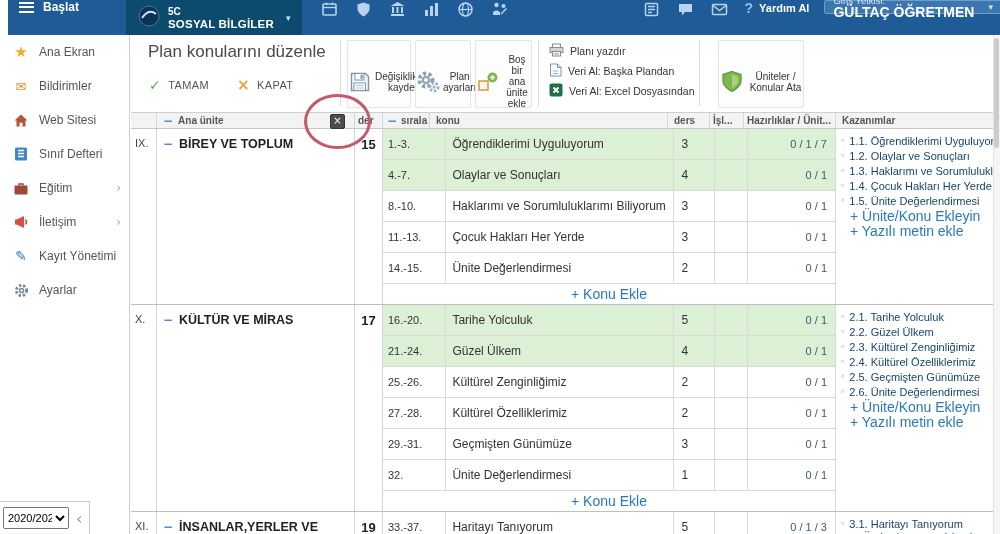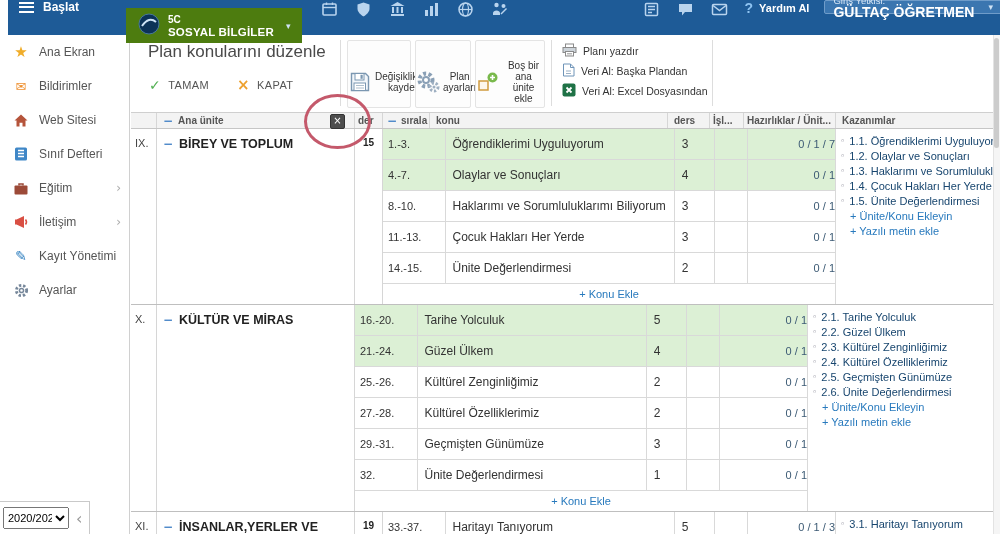--- a/index.html
+++ b/index.html
@@ -4,21 +4,21 @@
 <style>
   * { box-sizing: border-box; margin: 0; padding: 0; }
   html,body { width:1000px; height:534px; overflow:hidden; font-family:"Liberation Sans", sans-serif; background:#fff; cursor:default; }
   .glyph { font-family:"DejaVu Sans", sans-serif; }
 
   
   .topbar { position:absolute; top:0; left:8px; width:1000px; height:35px; background:#1e5b97; display:flex; align-items:flex-start; color:#fff; z-index:20; }
   .tb-start { width:118px; display:flex; align-items:center; gap:9px; padding-left:11px; cursor:pointer; }
   .hamb { width:15px; height:11px; background:linear-gradient(#fff 0 2px, transparent 2px 4.5px, #fff 4.5px 6.5px, transparent 6.5px 9px, #fff 9px 11px); }
   .tb-start-label { font-size:12px; font-weight:bold; }
-  .tb-class { height:35px; background:#4d7c0f; display:flex; align-items:center; gap:8px; padding:0 12px; cursor:pointer;margin-top:8px; }
+  .tb-class { height:35px; background:#0c4a6e; display:flex; align-items:center; gap:8px; padding:0 12px; cursor:pointer; }
   .tb-class-text { display:flex; flex-direction:column; line-height:12px; }
   .tb-code { font-size:10px; font-weight:bold; }
   .tb-subj { font-size:11.5px; font-weight:bold; letter-spacing:.2px; }
   .caret { font-size:9px; color:#cfe3f5; margin-left:4px; }
   .tb-icons { display:flex; gap:16px; margin-left:18px; }
   .tbi { width:18px; height:18px; display:flex; align-items:center; justify-content:center; cursor:pointer; }
   .tb-spacer { flex:1; }
   .tb-right { display:flex; gap:16px; margin-right:16px; }
   .tb-help { display:flex; align-items:center; gap:6px; margin-right:15px; cursor:pointer; }
   .tb-q { color:#8fc4f2; font-weight:bold; font-size:14px; }
@@ -44,50 +44,50 @@
   .page-header { position:relative; height:78px; border-bottom:1px solid #cfcfcf; background:#fff; }
   .ph-title { position:absolute; left:17px; top:7px; font-size:17px; color:#4a4a4a; }
   .ph-actions { position:absolute; left:18px; top:41px; display:flex; gap:28px; }
   .ph-btn { display:flex; align-items:center; gap:7px; font-size:11px; color:#555; letter-spacing:.4px; cursor:pointer; }
   .ok-ic { color:#54b054; font-weight:bold; font-size:14px; }
   .x-ic { color:#eda12f; font-weight:bold; font-size:15px; }
   .toolbar { position:absolute; left:205px; top:0; height:100%; display:flex; align-items:flex-start; padding-top:5px; }
   .sep { width:1px; background:#ddd; height:66px; margin:0 4px; flex:none; }
   .tool-big { display:flex; flex-direction:row; align-items:center; gap:3px; padding-top:15px; height:68px; border:1px solid #e4e4e4; border-radius:2px; background:#fdfdfd; margin:0 2px; cursor:pointer; }
   .tool-big .tool-ic { height:26px; display:flex; align-items:center; }
-  .w-save { width:64px; } .w-gear { width:56px; } .w-add { width:70px; } .w-assign { width:86px; margin-left:14px; }
+  .w-save { width:64px; } .w-gear { width:56px; } .w-add { width:57px; } .w-assign { width:86px; margin-left:14px; }
   .tool-label { font-size:10px; color:#333; text-align:center; line-height:11px; }
   .tool-stack { display:flex; flex-direction:column; gap:4px; padding:3px 6px 0 6px; width:152px; }
   .stack-item { display:flex; align-items:center; gap:6px; font-size:10.5px; color:#333; height:16px; cursor:pointer; white-space:nowrap; }
 
   
   .table-area { position:absolute; top:78px; left:0; width:869px; height:421px; overflow:hidden; }
   .thead { display:flex; height:16px; background:#f3f3f3; border-bottom:1px solid #c6c6c6; font-size:10px; color:#555; font-weight:bold; align-items:center; }
   .thead > div { height:100%; display:flex; align-items:center; border-right:1px solid #d6d6d6; overflow:hidden; white-space:nowrap; }
   .h-num { width:26px; } .h-ana { width:198px; gap:5px; padding-left:6px; } .h-der { width:28px; padding-left:3px; }
   .h-sirala { width:47px; gap:4px; padding-left:4px; } .h-konu { width:238px; padding-left:6px; }
   .h-ders { width:42px; padding-left:6px; } .h-isl { width:34px; padding-left:3px; }
   .h-haz { width:92px; padding-left:3px; } .h-kaz { width:164px; padding-left:6px; border-right:none !important; }
   .minus { color:#4a86c8; font-weight:bold; font-size:12px; cursor:pointer; font-family:"DejaVu Sans",sans-serif; }
 
   .unit-block { display:flex; border-bottom:1px solid #bfbfbf; align-items:stretch; background:#fff; }
   .ub-num { width:26px; border-right:1px solid #d6d6d6; font-size:11px; color:#444; padding:8px 0 0 4px; flex:none; }
   .ub-name { width:198px; border-right:1px solid #d6d6d6; display:flex; gap:6px; padding:8px 4px 0 6px; font-weight:bold; font-size:12.5px; color:#222; flex:none; align-items:flex-start; overflow:hidden; white-space:nowrap; }
-  .ub-der { width:28px; border-right:1px solid #d6d6d6; font-weight:bold; font-size:10px; color:#222; padding-top:8px; text-align:center; flex:none; }
+  .ub-der { width:28px; border-right:1px solid #d6d6d6; font-weight:bold; font-size:13px; color:#222; padding-top:8px; text-align:center; flex:none; }
   .ub-rows { width:453px; display:flex; flex-direction:column; flex:none; }
   .trow { display:flex; height:31px; border-bottom:1px solid #d9d9d9; align-items:stretch; }
   .trow .c { display:flex; align-items:center; border-right:1px solid #d9d9d9; overflow:hidden; white-space:nowrap; }
   .c.sira { width:66px; padding-left:5px; font-size:11px; color:#333; }
   .c.konu { width:238px; padding-left:6px; font-size:12px; color:#333; }
   .c.ders { width:42px; padding-left:7px; font-size:12px; color:#333; }
   .c.isl  { width:34px; }
-  .c.haz  { width:92px; justify-content:flex-end; font-size:11px; color:#3c5a74; }
+  .c.haz  { width:92px; justify-content:flex-end; padding-right:8px; font-size:11px; color:#3c5a74; }
   .hl { background:#dcf0d5; }
   .addrow { height:20px; display:flex; align-items:center; justify-content:center; border-right:1px solid #d9d9d9; }
-  .addlink, .klink { color:#2779bd; font-size:11px; cursor:pointer; white-space:nowrap; }
+  .addlink, .klink { color:#2779bd; font-size:14px; cursor:pointer; white-space:nowrap; }
   .ub-kaz { width:164px; padding:5px 0 0 4px; overflow:hidden; flex:none; }
   .kitem { display:flex; gap:4px; font-size:11px; color:#17456e; line-height:15px; white-space:nowrap; overflow:hidden; }
   .kbullet { color:#667; font-size:9px; line-height:15px; font-family:"DejaVu Sans",sans-serif; }
   .klink { display:block; line-height:15px; padding-left:10px; }
 
   
   .xdel { position:absolute; left:330px; top:114px; width:15px; height:15px; background:#4d4d4d; border:1px solid #333; border-radius:2px; color:#fff; font-size:10px; line-height:12px; text-align:center; z-index:40; cursor:pointer; }
   .annot { position:absolute; left:304px; top:94px; width:67px; height:55px; border:3px solid #c4596b; border-radius:50%; z-index:39; pointer-events:none; }
 
   
@@ -327,20 +327,29 @@
         </div>
         <div class="stack-item">
           <span><svg width="14" height="14" viewBox="0 0 14 14">
                 <rect x="0.5" y="0.5" width="13" height="13" rx="2" fill="#1f7246"></rect>
                 <path d="M4.5 4.5 L9.5 9.5 M9.5 4.5 L4.5 9.5" stroke="#fff" stroke-width="1.8"></path>
               </svg></span>
           <span>Veri Al: Excel Dosyasından</span>
         </div>
       </div>
       <div class="sep"></div>
+      <div class="tool-big w-assign">
+        <span class="tool-ic">
+            <svg width="26" height="24" viewBox="0 0 26 24">
+              <path d="M13 1.5 L22 4.5 V11 C22 17 13 21.5 13 21.5 C13 21.5 4 17 4 11 V4.5 Z" fill="#7cb84e" stroke="#5f9a38" stroke-width="1.3"></path>
+              <path d="M13 4.5 L19 6.5 V11 C19 14.8 13 18.3 13 18.3 Z" fill="#a5d07f"></path>
+            </svg>
+          </span>
+        <span class="tool-label">Üniteler / Konular Ata</span>
+      </div>
     </div>
   </div>
 
   <div class="table-area">
     <div class="thead">
       <div class="h-num"></div>
       <div class="h-ana">
         <span class="minus">−</span>
         <span>Ana ünite</span>
       </div>
@@ -427,20 +436,21 @@
             <div class="klink">+ Ünite/Konu Ekleyin</div>
             <div class="klink">+ Yazılı metin ekle</div>
           </div>
         </div>
         <div class="unit-block">
           <div class="ub-num">X.</div>
           <div class="ub-name">
             <span class="minus">−</span>
             <span>KÜLTÜR VE MİRAS</span>
           </div>
+          <div class="ub-der">17</div>
           <div class="ub-rows">
             <div class="trow hl">
               <div class="c sira">16.-20.</div>
               <div class="c konu">Tarihe Yolculuk</div>
               <div class="c ders">5</div>
               <div class="c isl"></div>
               <div class="c haz">0 / 1</div>
             </div>
             <div class="trow hl">
               <div class="c sira">21.-24.</div>

